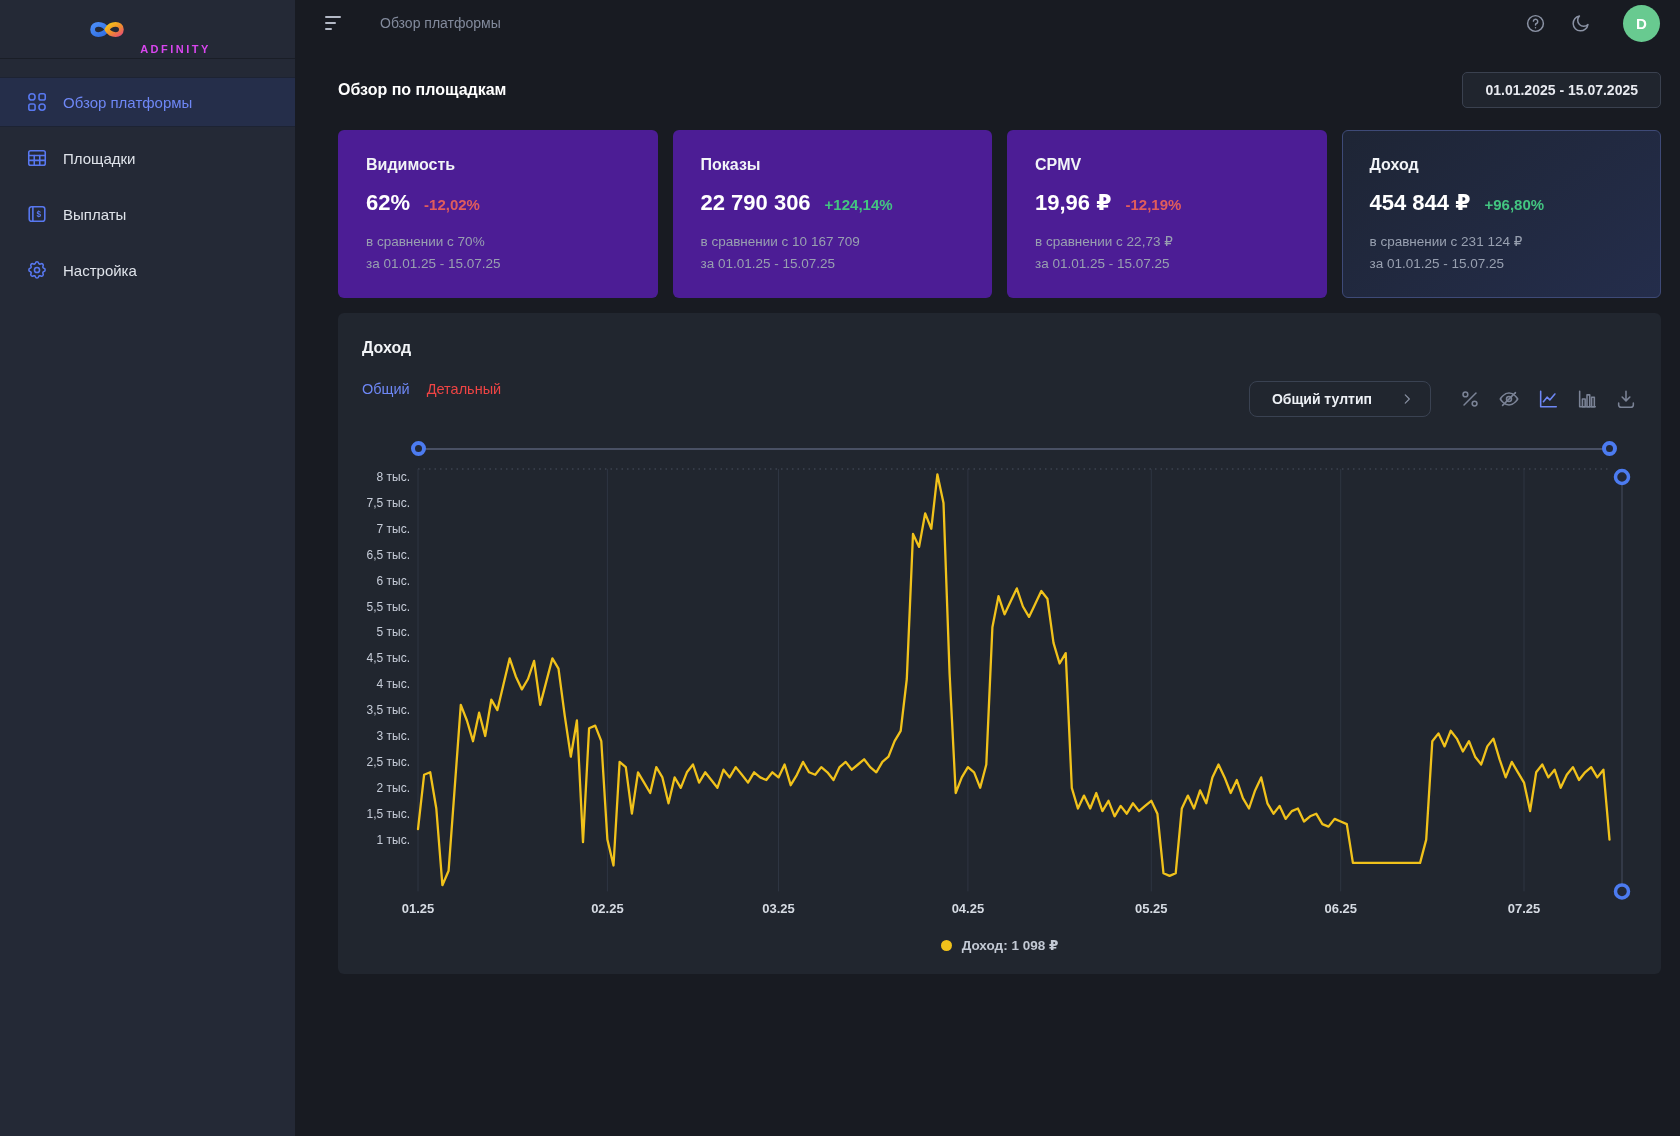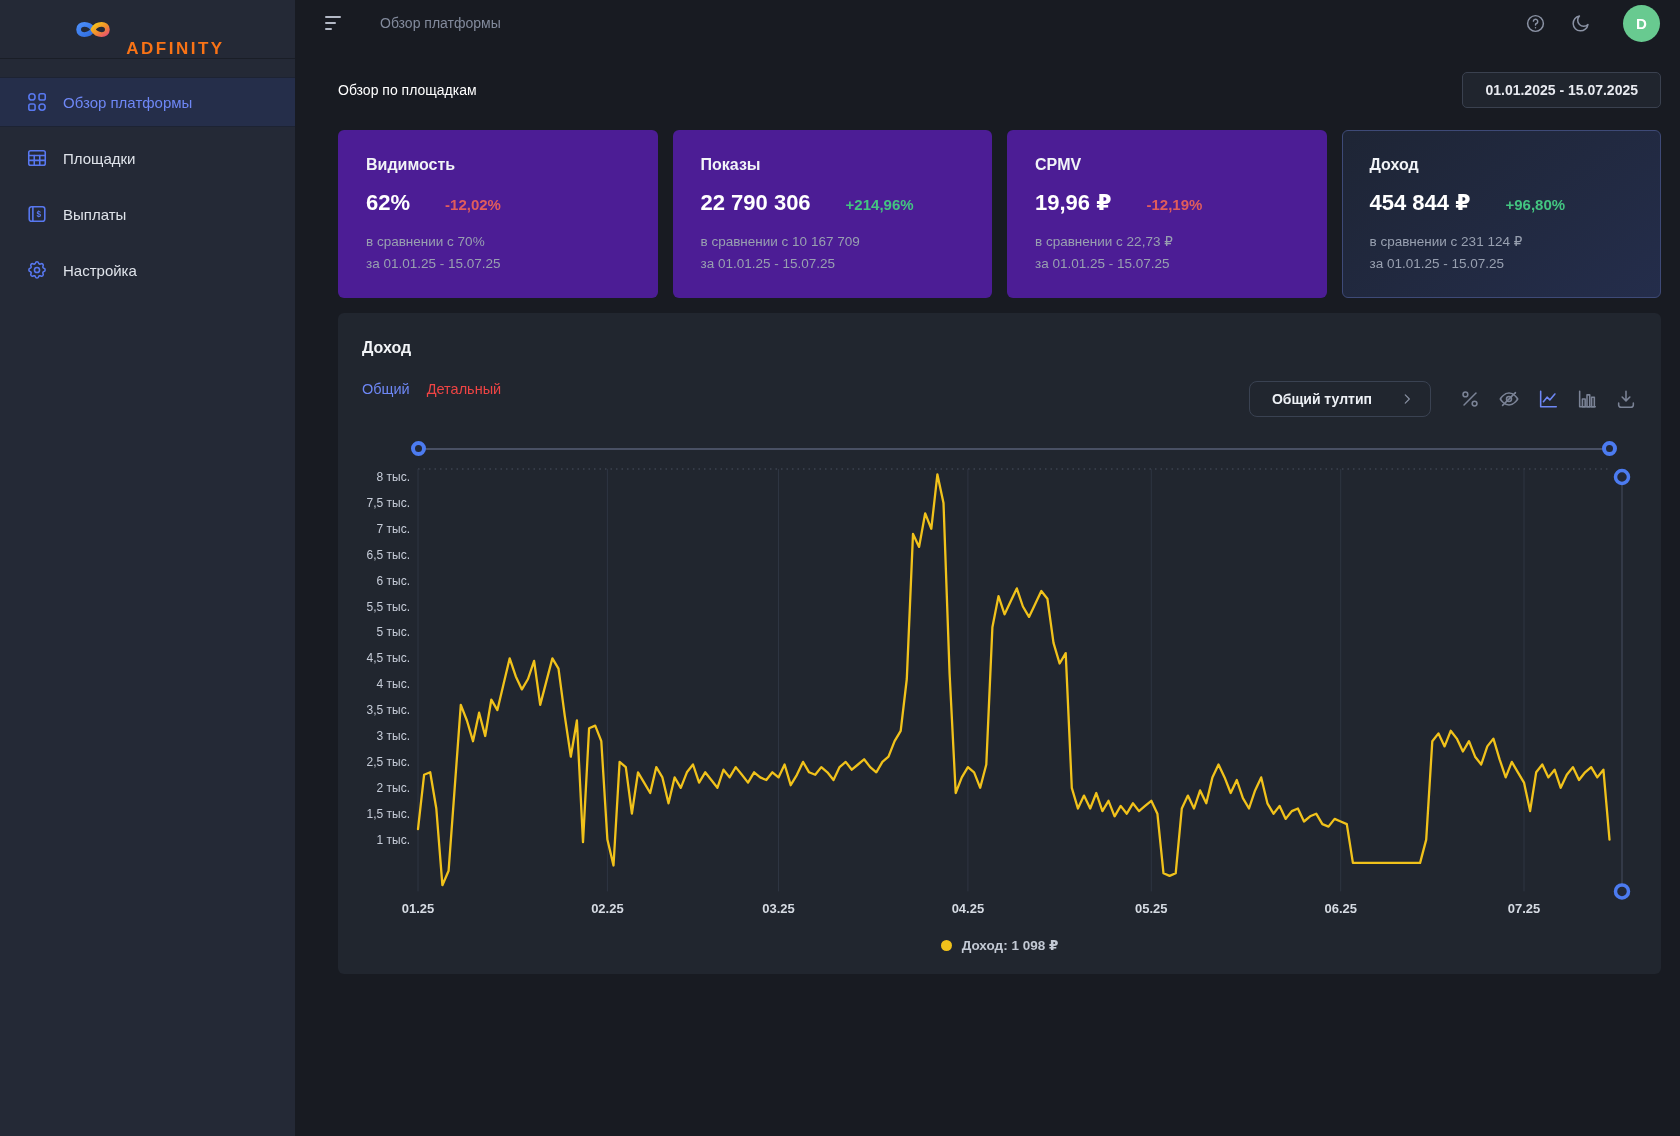--- a/index.html
+++ b/index.html
@@ -8,21 +8,21 @@
     background:#181b22;
     font-family:"Liberation Sans","DejaVu Sans",sans-serif;
     color:#e8eaf0;
   }
   .app { display:flex; height:100%; }
 
   
   .sidebar { width:295px; flex-shrink:0; background:#242936; display:flex; flex-direction:column; }
   .logo-area { height:58px; display:flex; align-items:center; justify-content:center; gap:10px; }
   .logo-area svg { width:46px; height:27px; }
-  .brand-name { font-size:17px; font-weight:700; letter-spacing:2.5px; color:#f97316;margin-top:39px; }
+  .brand-name { font-size:11px; font-weight:700; letter-spacing:2.5px; color:#d946ef;margin-top:39px; }
   .sidebar-divider { height:1px; background:#1a1e27; }
   .nav { margin-top:18px; }
   .nav-item { height:50px; display:flex; align-items:center; gap:15px; padding:0 26px; margin-bottom:6px;
     color:#dfe3ea; font-size:15px; cursor:pointer; }
   .nav-item svg { width:22px; height:22px; stroke:#5878f0; fill:none; stroke-width:1.7; stroke-linecap:round; stroke-linejoin:round; flex-shrink:0; }
   .nav-item.active { background:#252e4a; color:#6e87f5; border-top:1px solid #1d2333; border-bottom:1px solid #1d2333; }
   .nav-item .dollar { font-size:9px; font-weight:700; fill:#5878f0; stroke:none; }
 
   
   .main { flex:1; display:flex; flex-direction:column; }
@@ -31,32 +31,32 @@
   .hamburger span { height:2px; background:#b3b9c6; border-radius:1px; }
   .hamburger span:nth-child(1){ width:16px; } .hamburger span:nth-child(2){ width:11px; } .hamburger span:nth-child(3){ width:7px; }
   .breadcrumb { margin-left:38px; font-size:14px; color:#828a9c; }
   .topbar-right { margin-left:auto; display:flex; align-items:center; gap:24px; }
   .topbar-right svg { width:21px; height:21px; stroke:#8b93a5; fill:none; stroke-width:1.7; stroke-linecap:round; stroke-linejoin:round; cursor:pointer; }
   .avatar { width:37px; height:37px; border-radius:50%; background:#68ca90; color:#fff; font-size:15px; font-weight:700;
     display:flex; align-items:center; justify-content:center; margin-left:8px; cursor:pointer; }
 
   .content { padding:26px 25px 0 43px; }
   .page-header { display:flex; align-items:center; justify-content:space-between; }
-  .page-title { font-size:14px; font-weight:400; color:#ffffff; }
+  .page-title { font-size:16px; font-weight:700; color:#ffffff; }
   .date-range-btn { background:#20252e; border:1px solid #3a414f; border-radius:5px; color:#e8eaf0;
     font-size:14px; font-weight:600; padding:9px 22px; cursor:pointer; font-family:inherit; }
 
   
   .stat-cards { display:flex; gap:15px; margin-top:22px; }
   .stat-card { flex:1; height:168px; background:#4c1d95; border-radius:6px; padding:26px 28px; }
   .stat-card.active { background:linear-gradient(145deg,#1e2535 0%,#242d4b 100%); border:1px solid #3e4a77; padding:25px 27px; }
   .stat-title { font-size:16px; font-weight:700; color:#f2f4f7; }
   .stat-value-row { display:flex; align-items:baseline; gap:14px; margin-top:16px; }
   .stat-value { font-size:22px; font-weight:700; color:#ffffff; }
-  .stat-change { font-size:15px; font-weight:700;margin-left:21px; }
+  .stat-change { font-size:15px; font-weight:700; }
   .stat-change.down { color:#e05c5c; } .stat-change.up { color:#43c581; }
   .stat-compare { margin-top:15px; font-size:13.5px; color:#98a0b0; line-height:1.6; }
 
   
   .chart-card { margin-top:15px; background:#21262f; border-radius:6px; padding:26px 24px 16px; height:661px; }
   .chart-title { font-size:16px; font-weight:700; color:#f2f4f7; }
   .chart-controls { display:flex; margin-top:24px; }
   .tabs { display:flex; gap:17px; font-size:14.5px; }
   .tab { color:#ef4444; cursor:pointer; }
   .tab.active { color:#6e87f5; }
@@ -183,21 +183,21 @@
           </div>
           <div class="stat-compare">
             <div>в сравнении с 70%</div>
             <div>за 01.01.25 - 15.07.25</div>
           </div>
         </div>
         <div class="stat-card">
           <div class="stat-title">Показы</div>
           <div class="stat-value-row">
             <span class="stat-value">22 790 306</span>
-            <span class="stat-change up">+214,96%</span>
+            <span class="stat-change up">+124,14%</span>
           </div>
           <div class="stat-compare">
             <div>в сравнении с 10 167 709</div>
             <div>за 01.01.25 - 15.07.25</div>
           </div>
         </div>
         <div class="stat-card">
           <div class="stat-title">CPMV</div>
           <div class="stat-value-row">
             <span class="stat-value">19,96 ₽</span>

